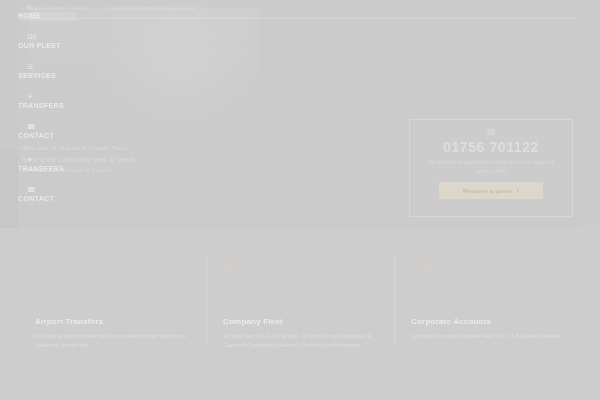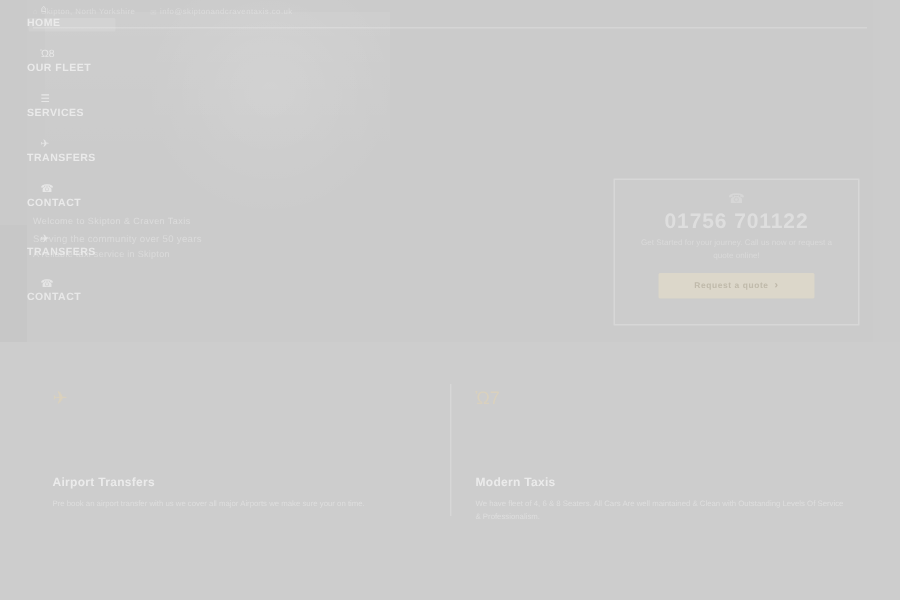--- a/index.html
+++ b/index.html
@@ -352,23 +352,28 @@
     <div class="feat-grid">
 
       <div class="feat">
         <span class="feat-icon">✈</span>
         <div class="feat-title">Airport Transfers</div>
         <div class="feat-body">Pre book an airport transfer with us we cover all major Airports we make sure your on time.</div>
       </div>
 
       <div class="feat">
         <span class="feat-icon">Ὡ7</span>
-        <div class="feat-title">Modern Taxis</div>
+        <div class="feat-title">Company Fleet</div>
         <div class="feat-body">We have fleet of 4, 6 &amp; 8 Seaters. All Cars Are well maintained &amp; Clean with Outstanding Levels Of Service &amp; Professionalism.</div>
       </div>
 
 
+      <div class="feat">
+        <span class="feat-icon">ὋC</span>
+        <div class="feat-title">Corporate Accounts</div>
+        <div class="feat-body">Company Accounts Dedicated Fleet 5, 6, 7 &amp; 8 Seater's Available</div>
+      </div>
 
     </div>
   </div>
 
   <div class="wash"></div>
 </div>
 
 </body></html>

